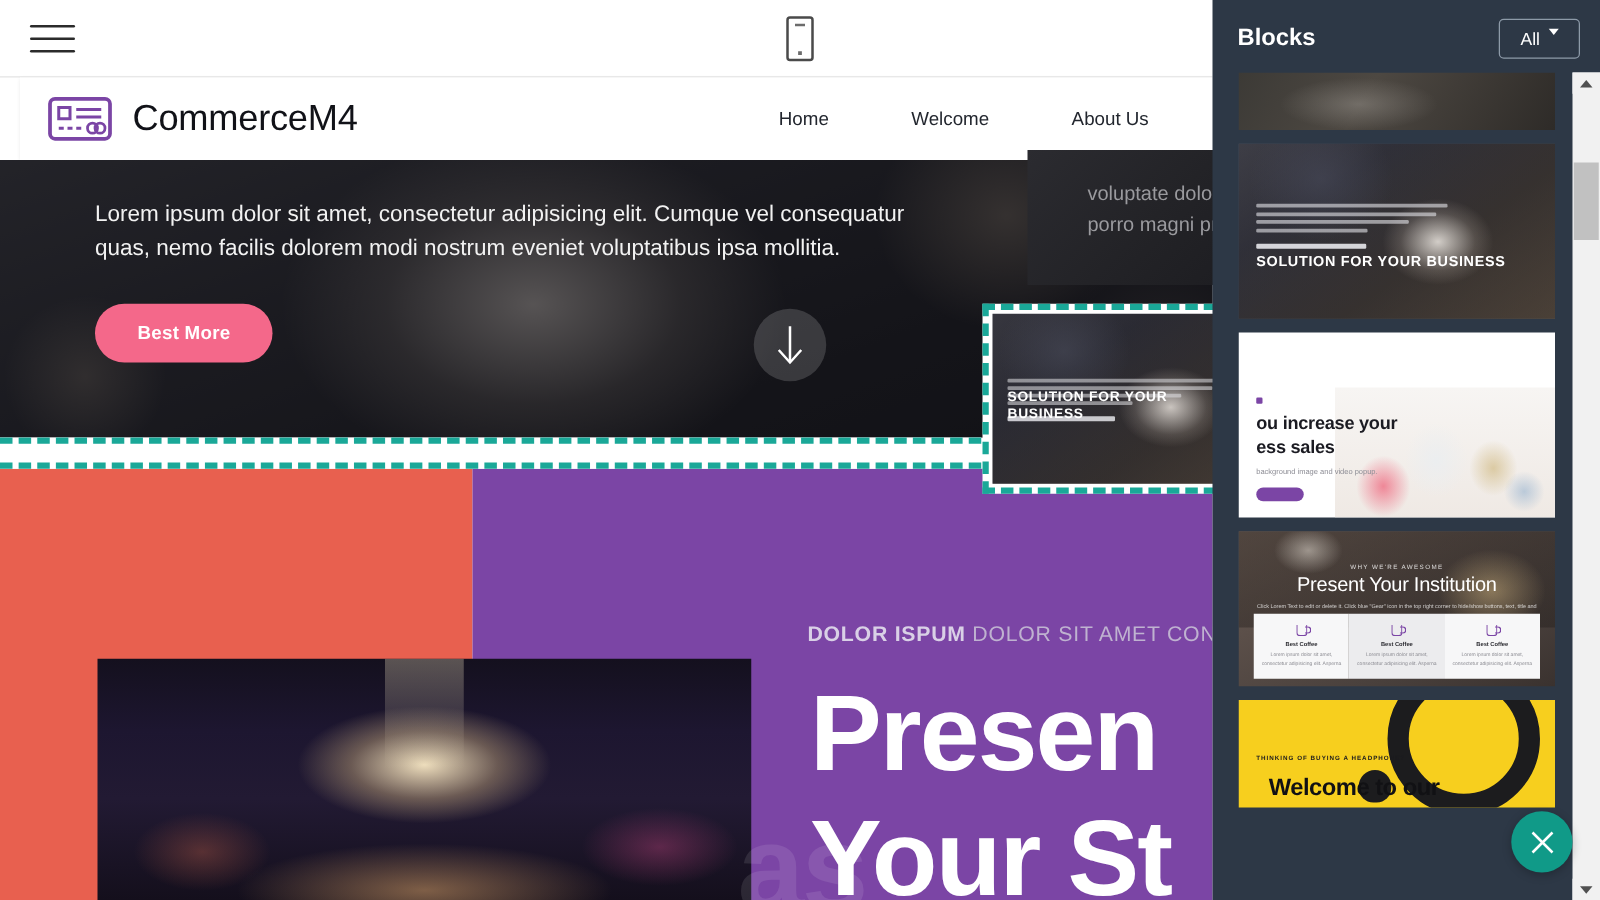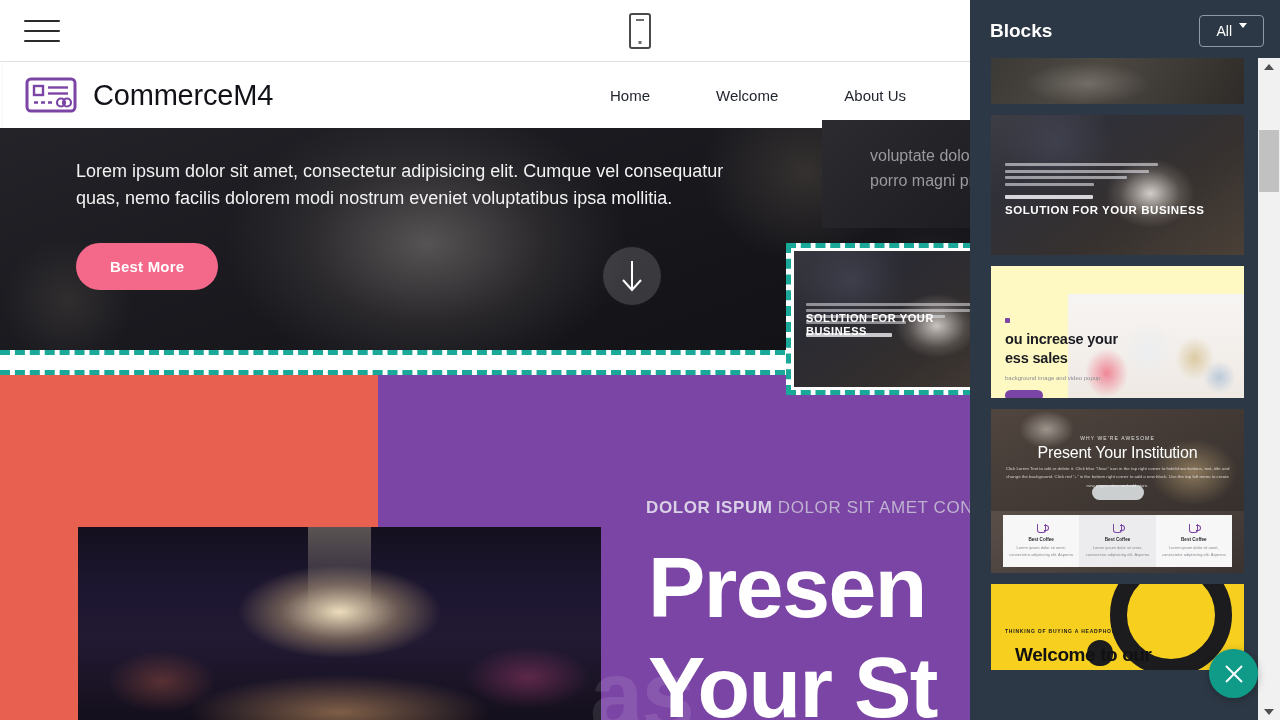--- a/index.html
+++ b/index.html
@@ -29,21 +29,21 @@
   }
   .phone-icon { width: 22px; height: 36px; border: 2px solid #4a4a4a; border-radius: 3px;
     position: relative; background: #fff; pointer-events: auto; cursor: pointer; }
   .phone-icon::before { content: ""; position: absolute; top: 4px; left: 50%;
     transform: translateX(-50%); width: 8px; height: 2px; background: #6c6c6c; }
   .phone-icon::after { content: ""; position: absolute; bottom: 3px; left: 50%;
     transform: translateX(-50%); width: 3px; height: 3px; background: #6c6c6c; }
 
   
   .site-navbar {
-    position: absolute; left: 3px; top: 62px; width: 970px; height: 66px;
+    position: absolute; left: 16px; top: 62px; width: 970px; height: 66px;
     background: #ffffff; display: flex; align-items: center;
     box-shadow: 0 1px 3px rgba(0,0,0,0.08);
   }
   .brand { display: flex; align-items: center; margin-left: 22px; cursor: pointer; }
   .brand-logo { width: 52px; height: 38px; flex: none; }
   .brand-name {
     margin-left: 16px; font-size: 29px; font-weight: 400;
     color: #111218; letter-spacing: -0.2px; white-space: nowrap;
   }
   .nav-links { margin-left: auto; display: flex; align-items: center; gap: 0; padding-right: 34px; }
@@ -194,36 +194,36 @@
       radial-gradient(ellipse 54px 42px at 63% 56%, rgba(232,227,221,0.88) 0%, rgba(175,165,156,0.25) 55%, rgba(0,0,0,0) 82%),
       radial-gradient(ellipse 74px 64px at 26% 20%, rgba(72,74,90,0.6) 0%, rgba(0,0,0,0) 78%),
       linear-gradient(0deg, rgba(22,22,28,0.40), rgba(22,22,28,0.40)); }
   .t2-body { position: absolute; left: 14px; top: 48px; right: 86px; z-index: 2; }
   .t2-line { height: 3px; background: rgba(228,228,233,0.6); margin-bottom: 3.5px; border-radius: 1px; }
   .t2-kicker { margin-top: 9px; height: 4px; width: 88px; background: rgba(242,242,247,0.85); border-radius: 1px; }
   .t2-title { position: absolute; left: 14px; bottom: 38px; right: 26px; z-index: 2;
     color: #fff; font-size: 11.5px; font-weight: 700; letter-spacing: 0.55px;
     line-height: 1.25; text-transform: uppercase; }
 
-  .thumb-3 { height: 132px; background: #fef9c3; }
+  .thumb-3 { height: 148px; background: #ffffff; }
   .t3-head { position: absolute; left: 14px; top: 52px; z-index: 3; }
   .t3-dot { width: 5px; height: 5px; background: #7b45a5; border-radius: 1px; margin-bottom: 7px; }
   .t3-title { color: #1b1b22; font-size: 14.5px; font-weight: 700; line-height: 1.28;
     letter-spacing: -0.2px; white-space: nowrap; }
   .t3-sub { margin-top: 8px; color: #8d8d95; font-size: 6px; white-space: nowrap; }
   .t3-btn { margin-top: 9px; width: 38px; height: 11px; background: #7b45a5; border-radius: 6px; }
   .t3-photo { position: absolute; right: 0; bottom: 0; width: 176px; height: 104px;
     background:
       radial-gradient(ellipse 30px 34px at 22% 76%, rgba(238,96,120,0.72) 0%, rgba(0,0,0,0) 72%),
       radial-gradient(ellipse 34px 40px at 46% 56%, rgba(235,238,240,0.95) 0%, rgba(0,0,0,0) 74%),
       radial-gradient(ellipse 26px 30px at 72% 62%, rgba(205,180,120,0.62) 0%, rgba(0,0,0,0) 74%),
       radial-gradient(ellipse 22px 22px at 86% 80%, rgba(120,160,200,0.45) 0%, rgba(0,0,0,0) 74%),
       linear-gradient(180deg,#f7f5f3 0%,#efe9e4 100%); }
 
-  .thumb-4 { height: 164px;
+  .thumb-4 { height: 124px;
     background: linear-gradient(155deg,#6e5f56 0%,#5b4f49 35%,#4a413d 70%,#3a322f 100%); }
   .thumb-4::before { content: ""; position: absolute; left: 0; right: 0; top: 0; height: 62%;
     background:
       radial-gradient(ellipse 38px 26px at 22% 20%, rgba(225,218,208,0.55), rgba(0,0,0,0) 72%),
       radial-gradient(ellipse 60px 46px at 80% 62%, rgba(232,200,140,0.45), rgba(0,0,0,0) 72%),
       linear-gradient(0deg, rgba(26,22,20,0.35), rgba(26,22,20,0.35)); }
   .t4-kicker { position: absolute; top: 26px; left: 0; right: 0; text-align: center; z-index: 3;
     color: rgba(255,255,255,0.82); font-size: 5px; letter-spacing: 1.1px; text-transform: uppercase; }
   .t4-title { position: absolute; top: 35px; left: 0; right: 0; text-align: center; z-index: 3;
     color: #ffffff; font-size: 16px; font-weight: 400; letter-spacing: -0.2px; }

